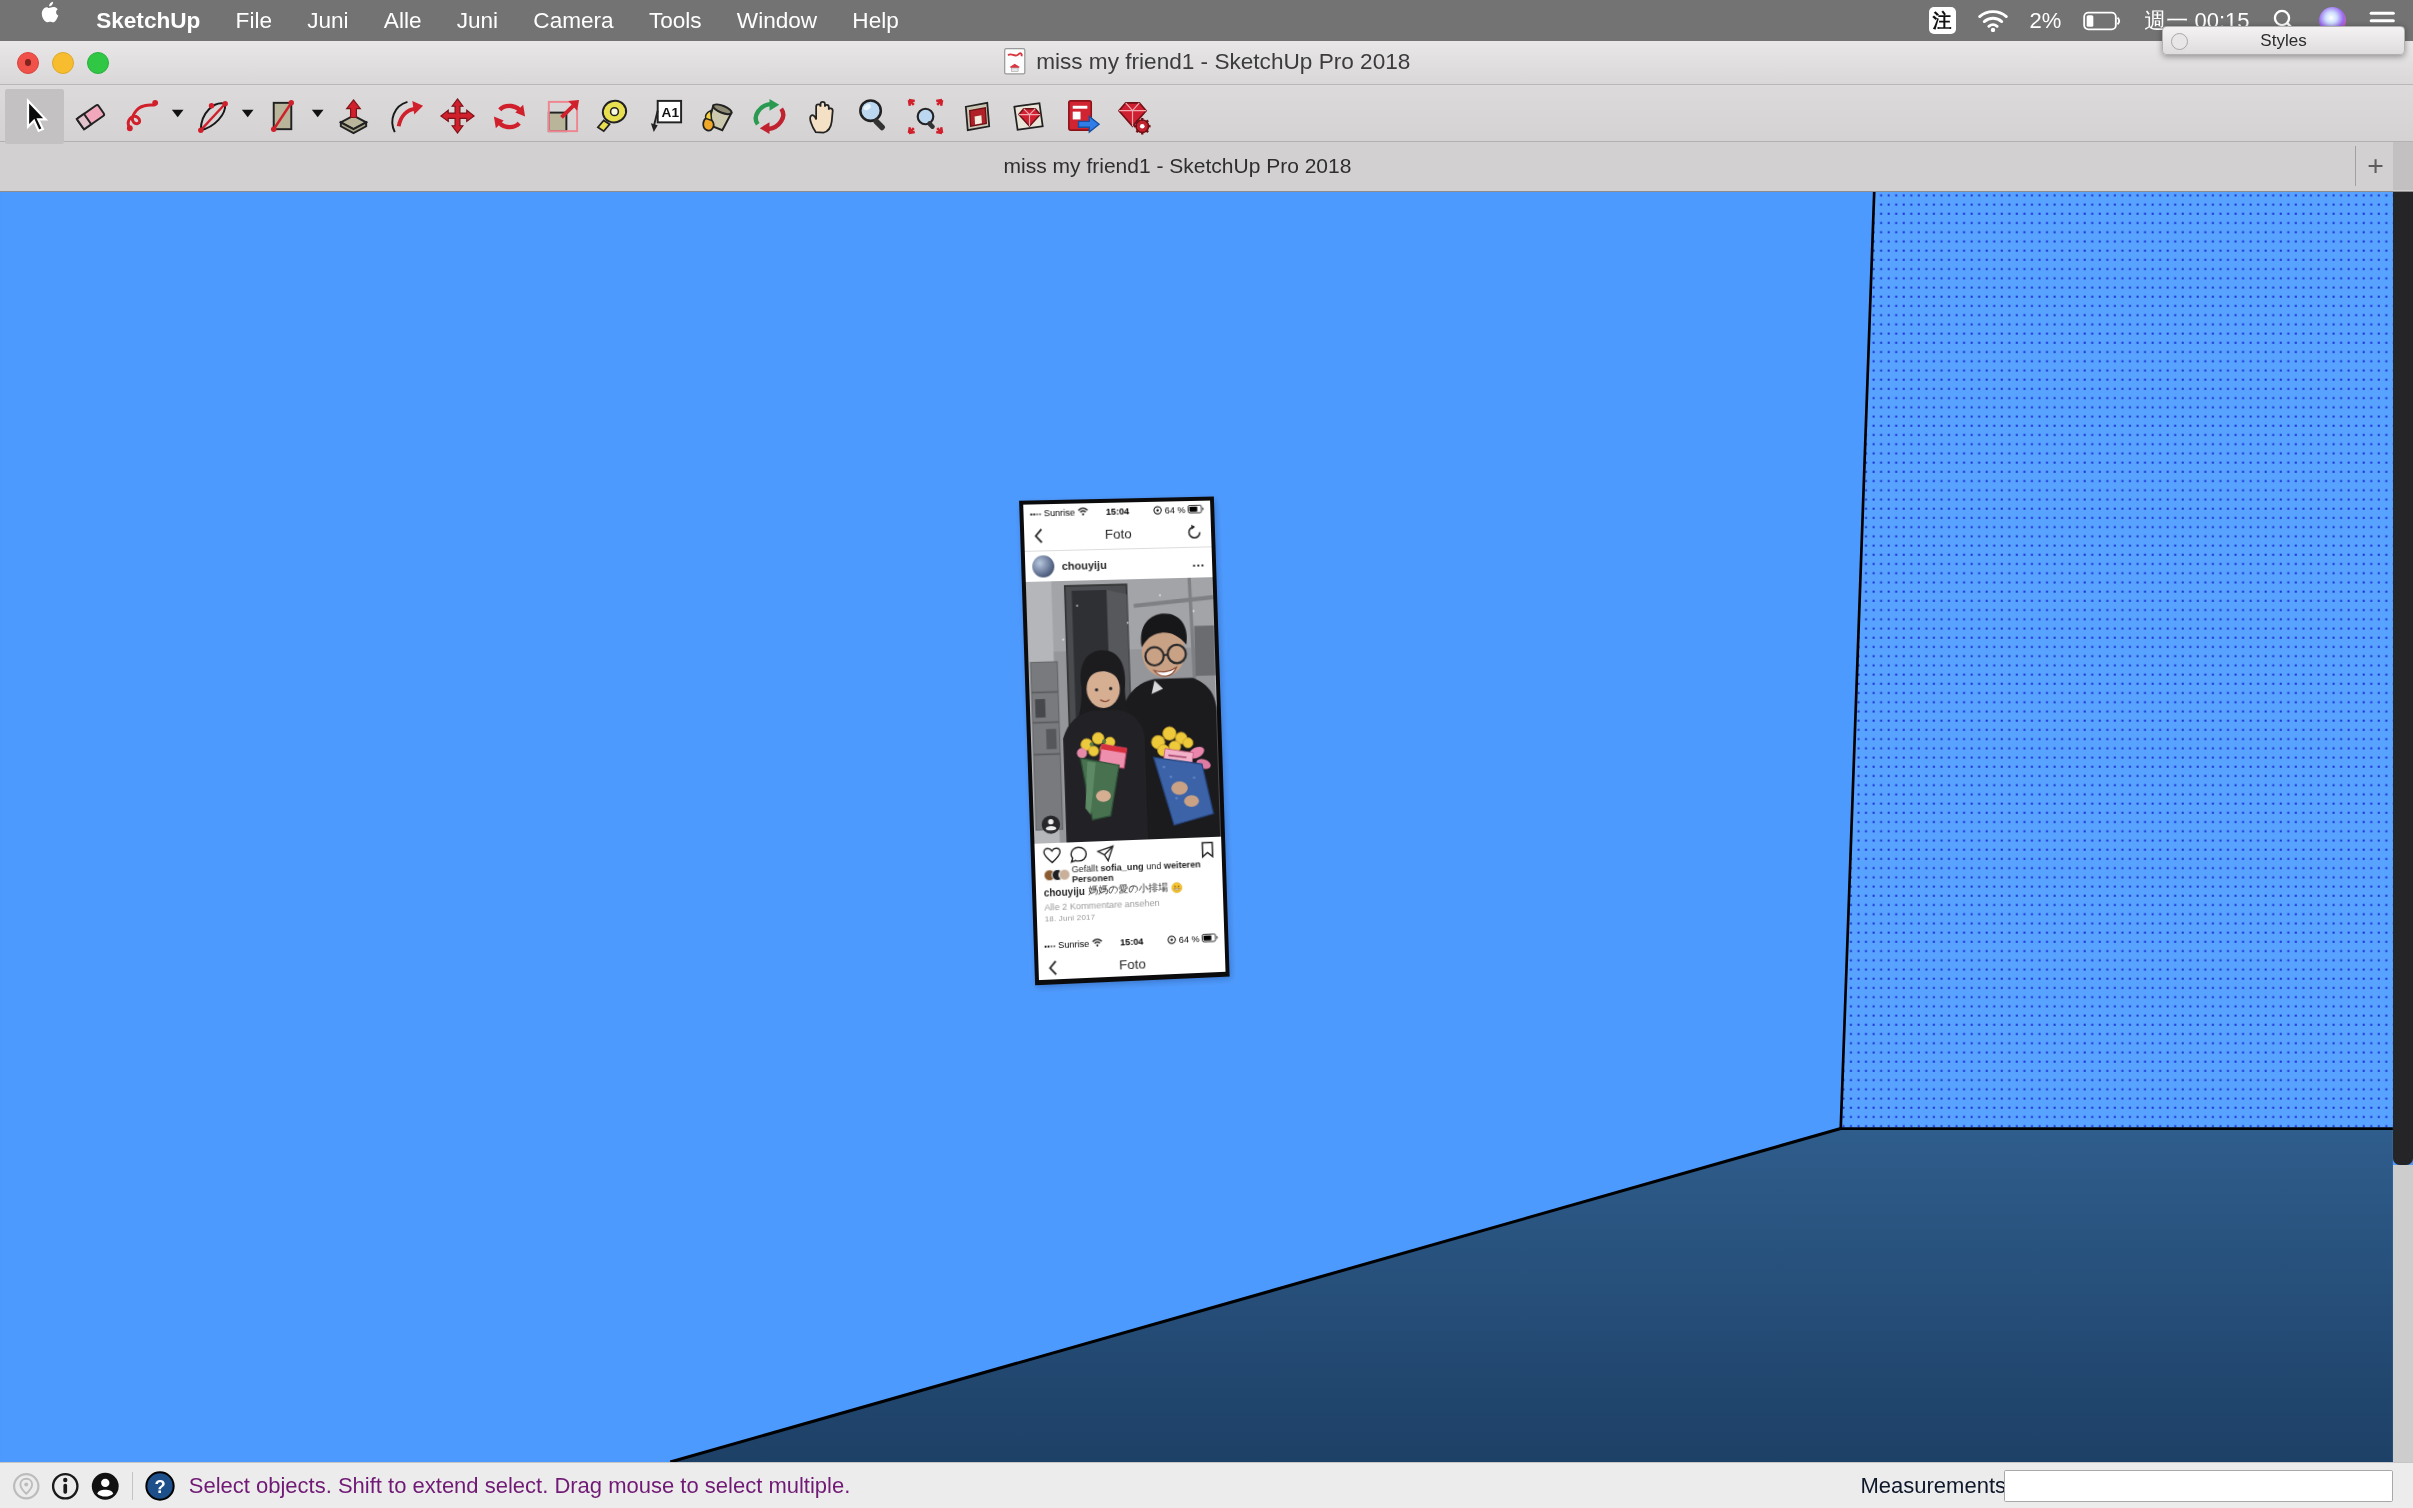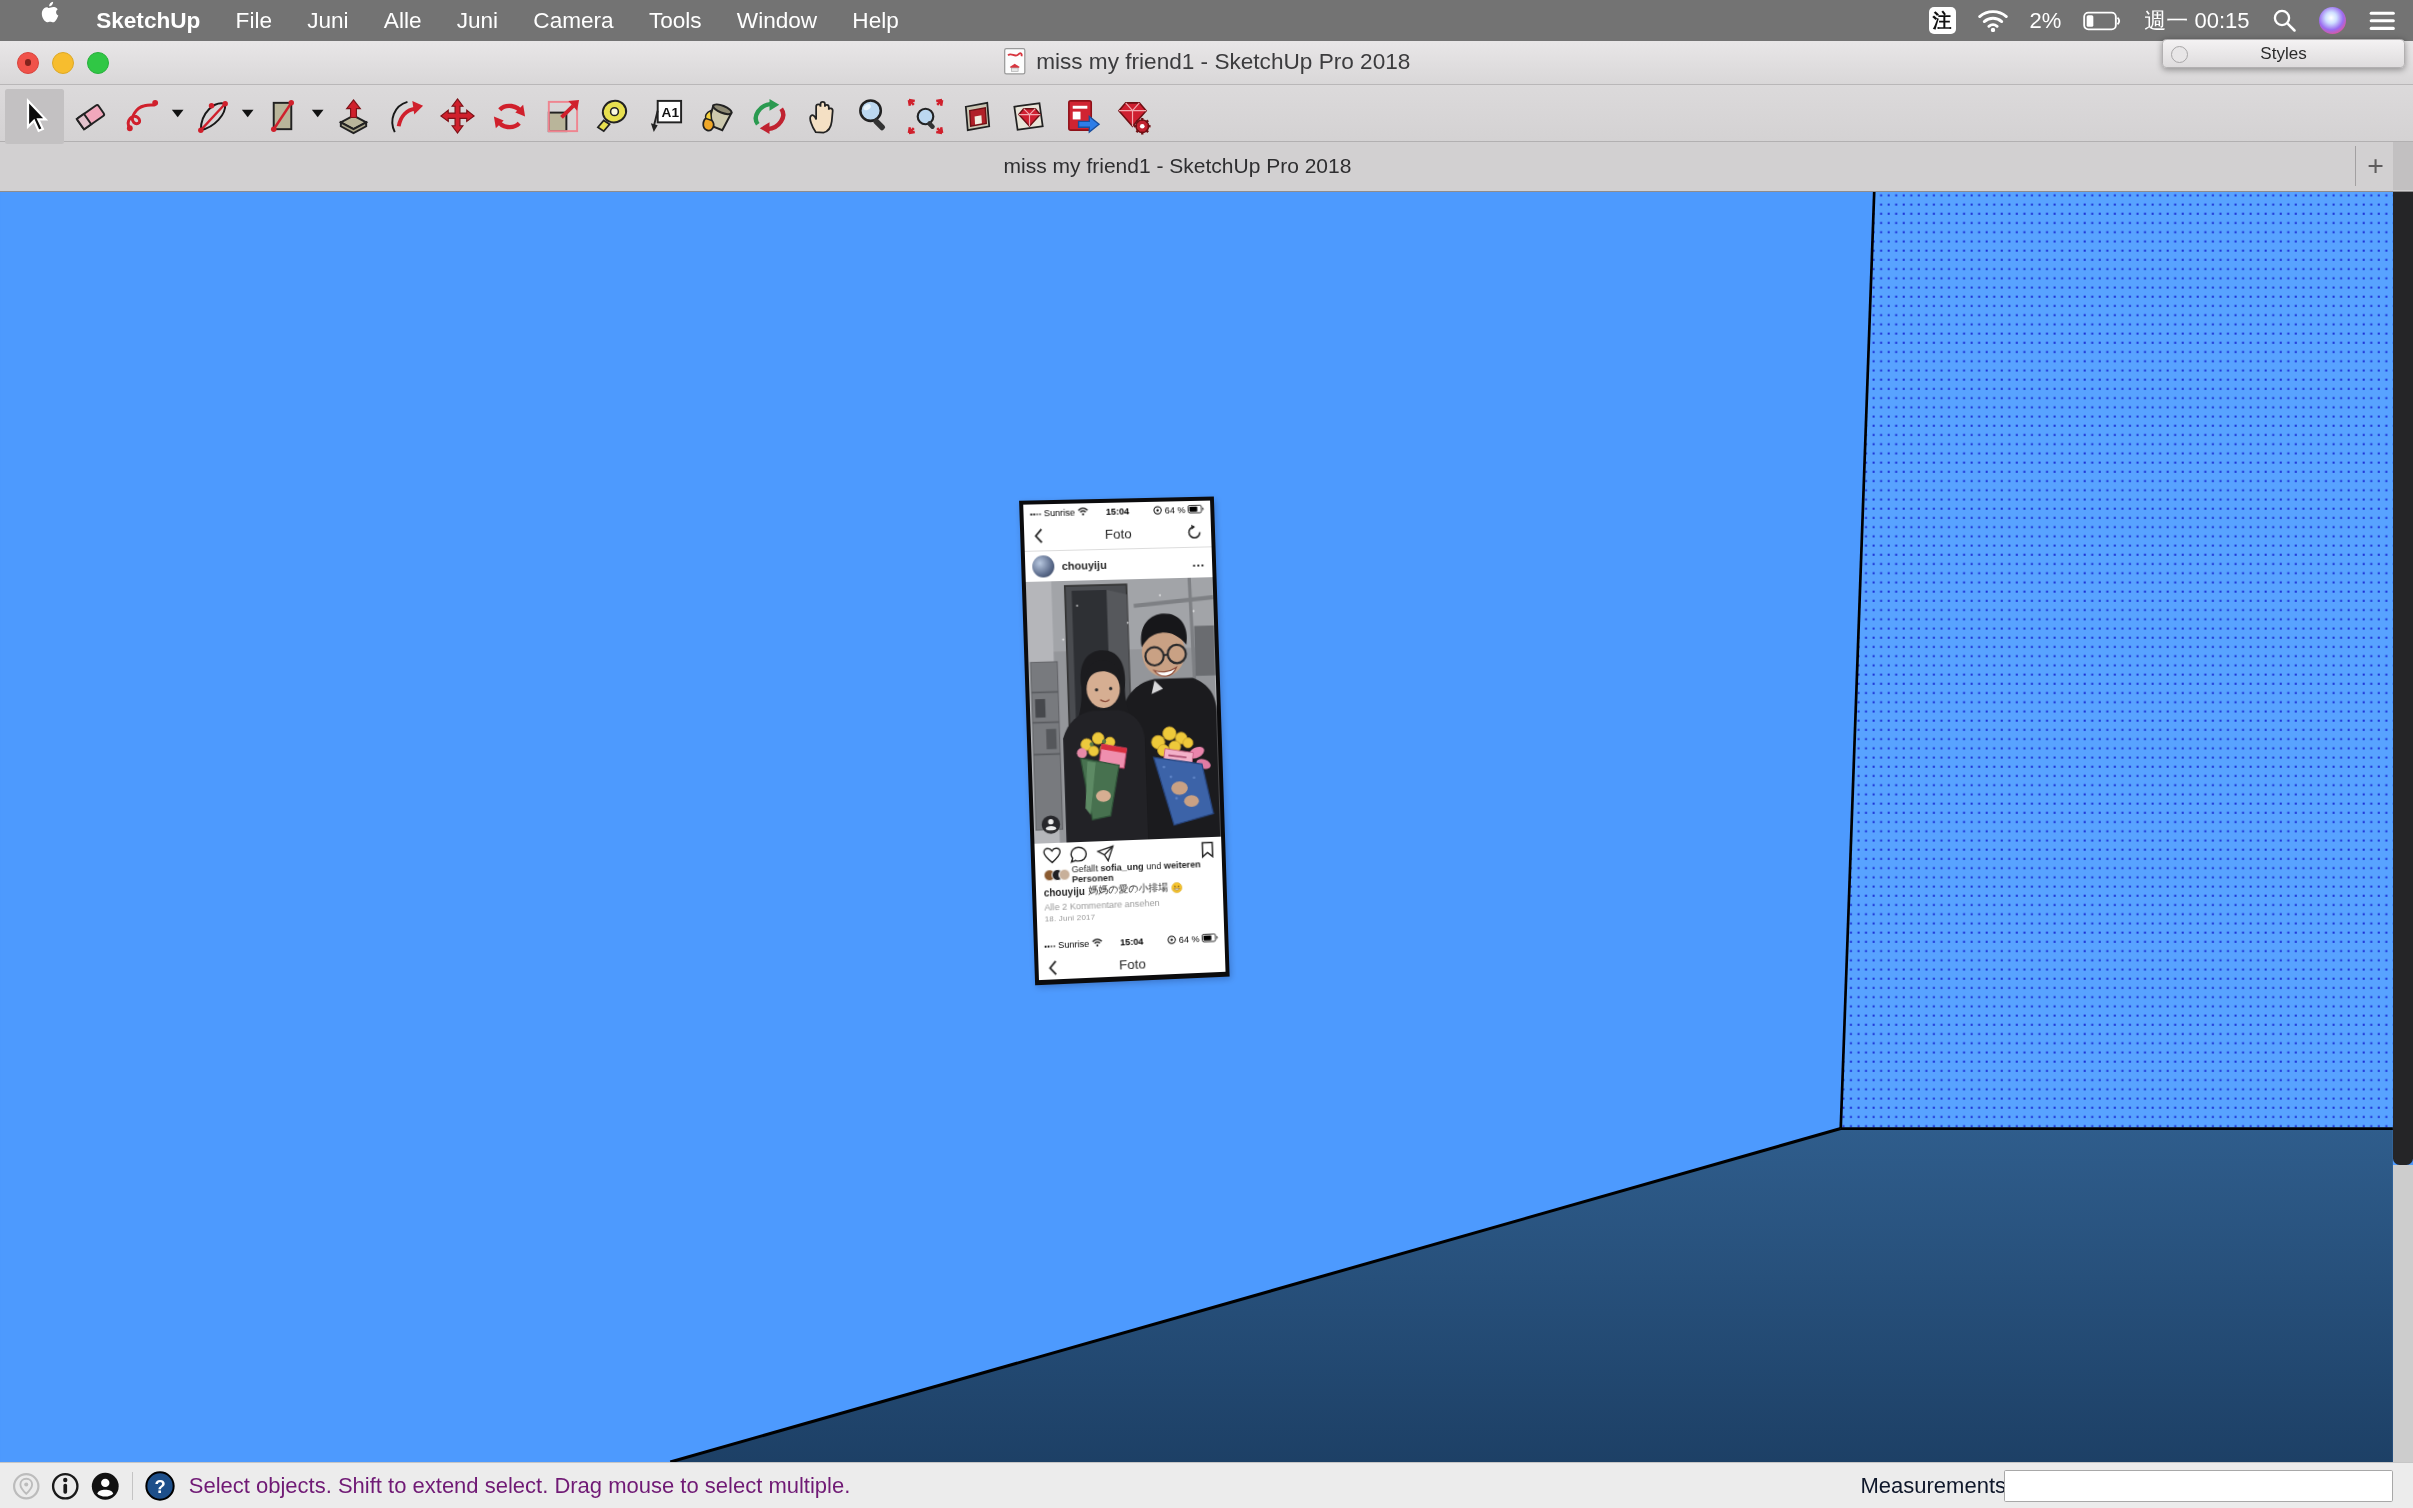--- a/index.html
+++ b/index.html
@@ -78,21 +78,21 @@
   .like-av{width:10px;height:10px;border-radius:50%;border:1.3px solid #fff;margin-right:-4.2px;}
   .like-av.a1{background:#8a5a30;}
   .like-av.a2{background:#1f1f22;}
   .like-av.a3{background:#c8b09a;}
   .ig-likes .txt{font-size:9.2px;color:#262626;}
   .ig-likes b , .ig-cap b{font-weight:bold;}
   .ig-cap{padding:2.5px 7.5px 0 7.5px;font-size:10px;color:#262626;display:flex;align-items:center;gap:3.4px;flex-wrap:wrap;}
   .ig-comments{padding:2.5px 7.5px 0 7.5px;font-size:9.2px;color:#9a9a9a;}
   .ig-date{padding:2.5px 7.5px 0 7.5px;font-size:8px;color:#9a9a9a;letter-spacing:0.2px;}
   
-  #styles-palette{position:absolute;left:2162px;top:39px;width:241px;height:27px;
+  #styles-palette{position:absolute;left:2162px;top:26px;width:241px;height:27px;
     background:linear-gradient(#f4f2f3,#dedcdd);border:0.8px solid #b2b0b1;border-radius:4.2px;
     box-shadow:0 1.7px 5.9px rgba(0,0,0,.35);z-index:60;}
   #styles-palette .circ{position:absolute;left:8.4px;top:5.9px;width:15px;height:15px;border-radius:50%;
     border:0.8px solid #a8a6a7;background:#e8e6e7;}
   #styles-palette .ttl{position:absolute;left:0;top:0;width:100%;height:27px;display:flex;
     align-items:center;justify-content:center;font-size:17px;color:#2b2b2b;}
   
   #statusbar{position:absolute;left:0;top:1462px;width:2413px;height:46px;background:#ececec;
     border-top:0.8px solid #c6c6c6;display:flex;align-items:center;z-index:20;}
   #statusbar .icons{display:flex;align-items:center;gap:11px;padding-left:11.7px;}

